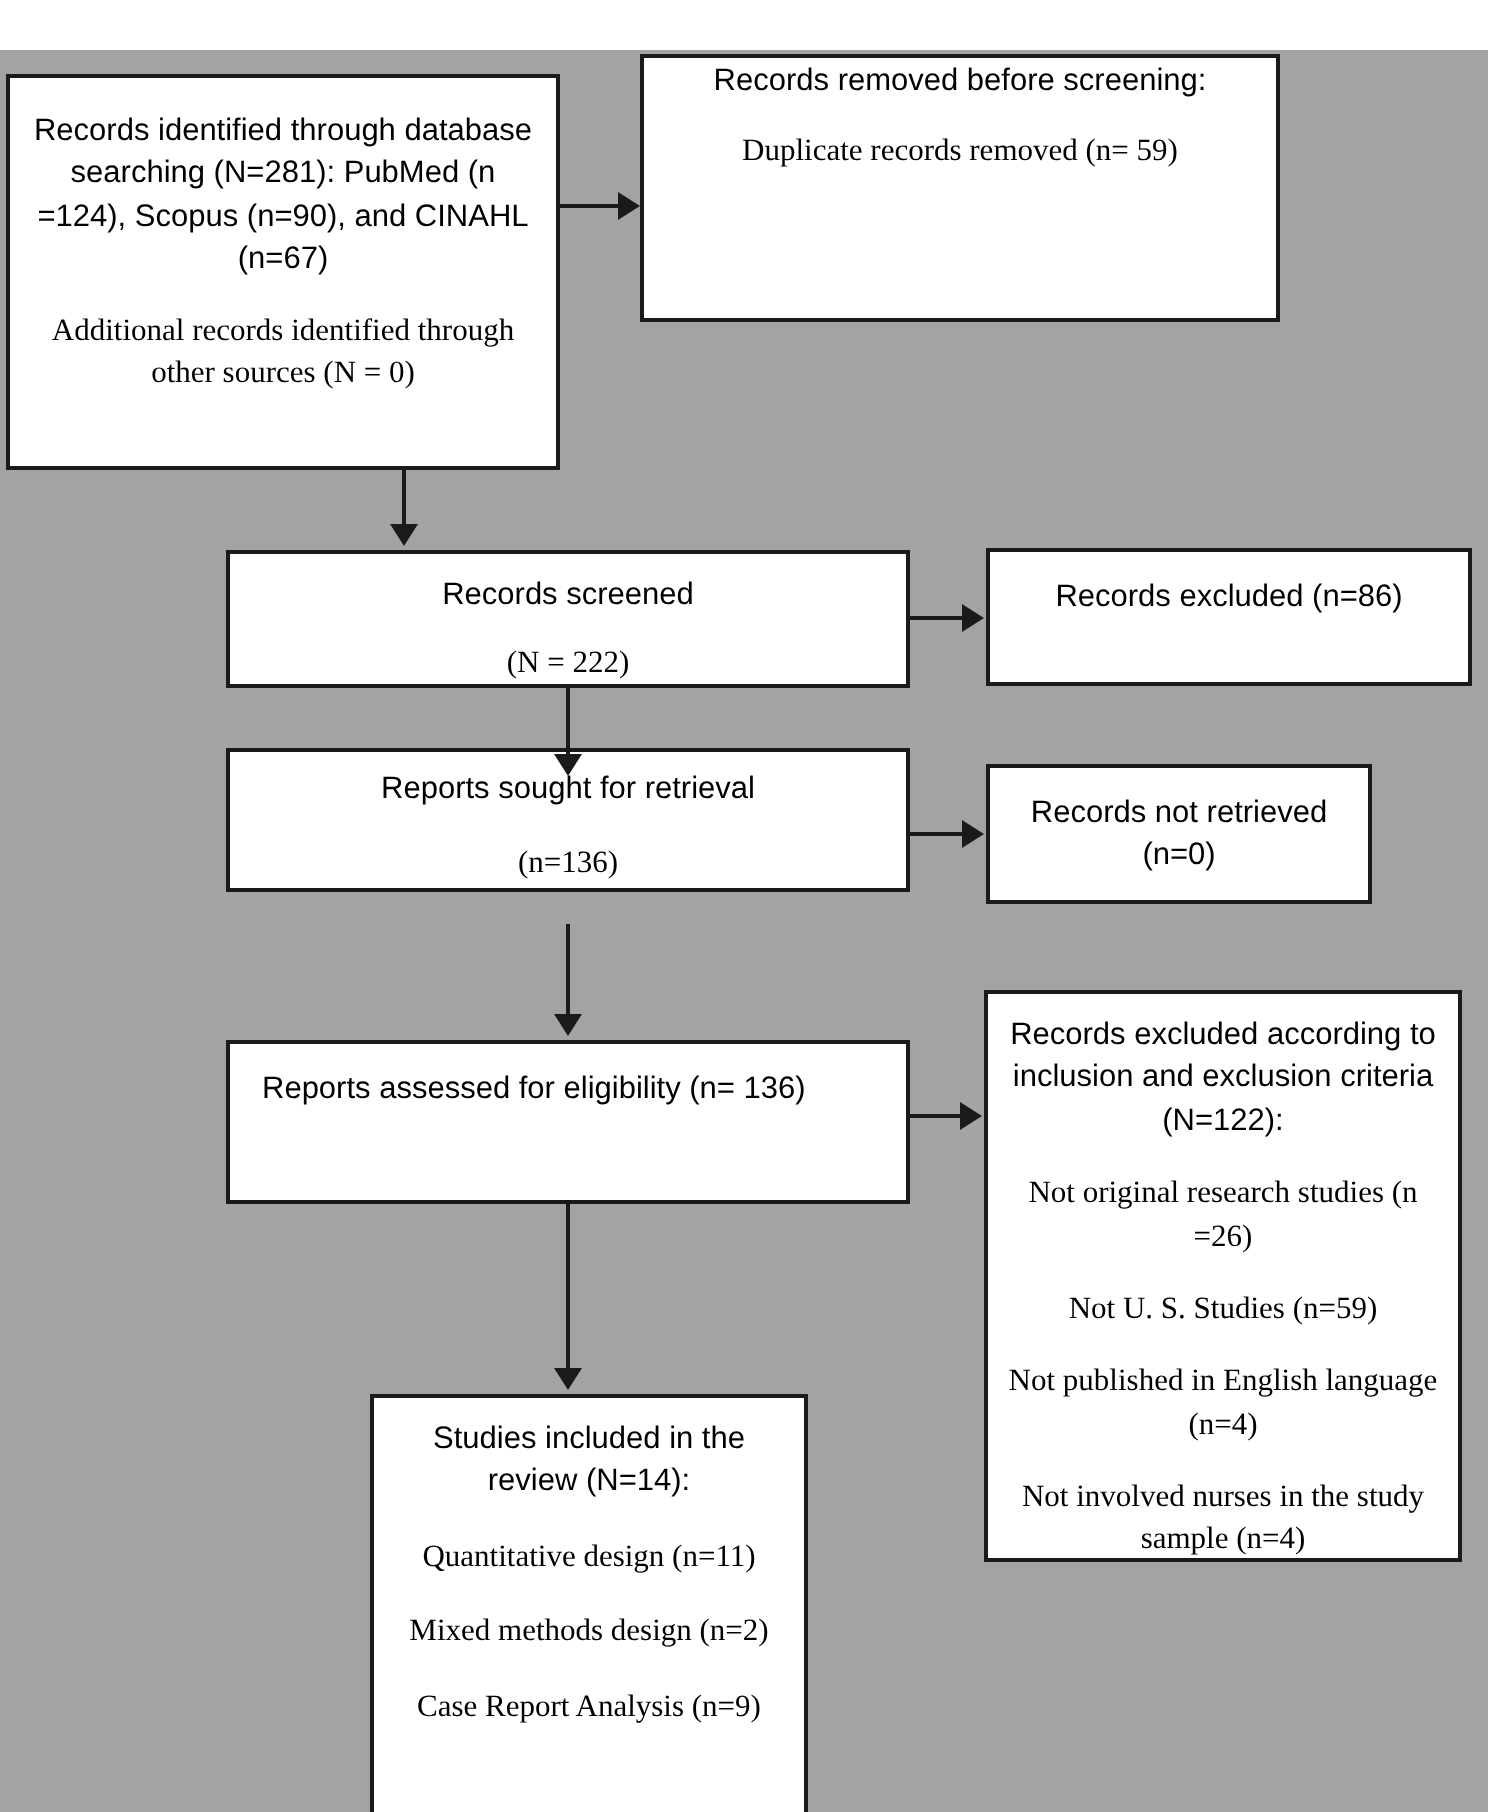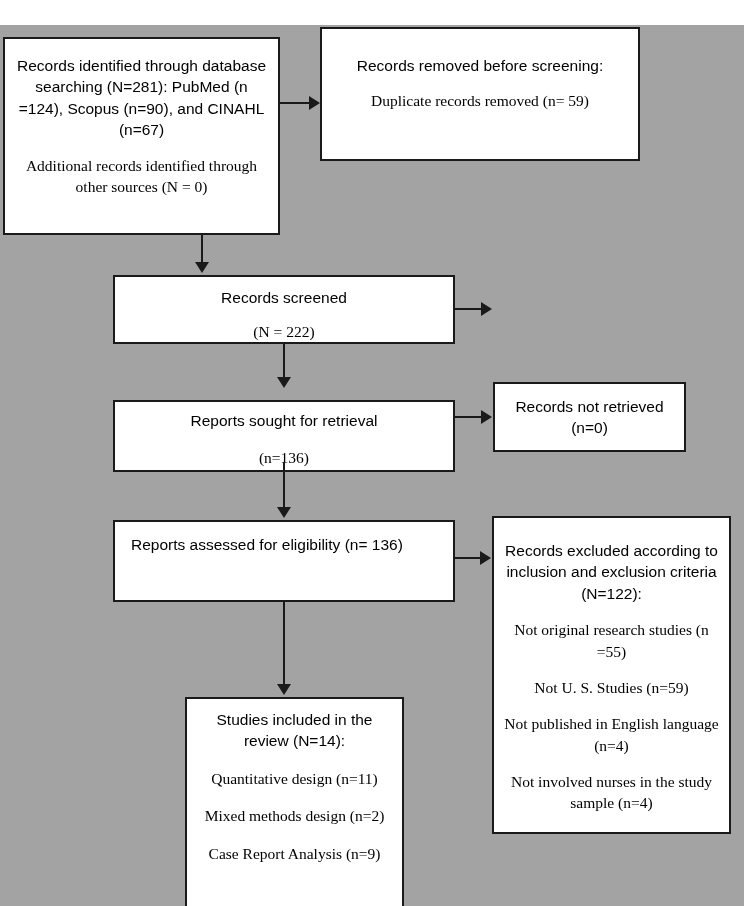--- a/index.html
+++ b/index.html
@@ -43,56 +43,56 @@
     font-family: Liberation Serif, serif;
   }
   
   #box-identification {
     left: 3px;  top: 12px;  width: 277px;  height: 198px;
     padding-top: 16px;
     justify-content: flex-start;
   }
   #box-duplicates {
     left: 320px; top: 2px; width: 320px; height: 134px;
-    padding-top: 26px;
+    padding-top: 1px;
     justify-content: flex-start;
   }
   #box-screened {
     left: 113px; top: 250px; width: 342px; height: 69px;
     padding-top: 10px;
     justify-content: space-between;
   }
   #box-screened p + p { margin-top: 2px; }
   #box-excluded-86 {
     left: 493px; top: 249px; width: 243px; height: 69px;
     padding-top: 12px;
     justify-content: flex-start;
   }
   #box-sought {
-    left: 113px; top: 375px; width: 342px; height: 72px;
+    left: 113px; top: 349px; width: 342px; height: 72px;
     padding-top: 8px;
     justify-content: flex-start;
   }
   #box-sought p + p { margin-top: 16px; }
   #box-not-retrieved {
     left: 493px; top: 357px; width: 193px; height: 70px;
     padding-top: 12px;
     justify-content: flex-start;
   }
   #box-assessed {
     left: 113px; top: 495px; width: 342px; height: 82px;
     padding-top: 12px;
     padding-left: 10px;
     justify-content: flex-start;
     align-items: flex-start;
     text-align: center;
   }
   #box-exclusion-criteria {
-    left: 492px; top: 491px; width: 239px; height: 318px;
-    padding-top: 22px;
+    left: 492px; top: 470px; width: 239px; height: 286px;
+    padding-top: 10px;
     justify-content: flex-start;
   }
   #box-exclusion-criteria p + p { margin-top: 15px; }
   #box-included {
     left: 185px; top: 672px; width: 219px; height: 226px;
     padding-top: 10px;
     justify-content: flex-start;
   }
   #box-included p + p { margin-top: 16px; }
 
@@ -137,37 +137,40 @@
   <div class="box" id="box-duplicates">
     <p>Records removed before screening:</p>
     <p>Duplicate records removed (n= 59)</p>
   </div>
 
   <div class="box" id="box-screened">
     <p>Records screened</p>
     <p>(N = 222)</p>
   </div>
 
+  <div class="box" id="box-excluded-86">
+    <p>Records excluded (n=86)</p>
+  </div>
 
   <div class="box" id="box-sought">
     <p>Reports sought for retrieval</p>
     <p>(n=136)</p>
   </div>
 
   <div class="box" id="box-not-retrieved">
     <p>Records not retrieved (n=0)</p>
   </div>
 
   <div class="box" id="box-assessed">
     <p>Reports assessed for eligibility (n= 136)</p>
   </div>
 
   <div class="box" id="box-exclusion-criteria">
     <p>Records excluded according to inclusion and exclusion criteria (N=122):</p>
-    <p>Not original research studies (n =55)</p>
+    <p>Not original research studies (n =26)</p>
     <p>Not U. S. Studies (n=59)</p>
     <p>Not published in English language (n=4)</p>
     <p>Not involved nurses in the study sample (n=4)</p>
   </div>
 
   <div class="box" id="box-included">
     <p>Studies included in the review (N=14):</p>
     <p>Quantitative design (n=11)</p>
     <p>Mixed methods design (n=2)</p>
     <p>Case Report Analysis (n=9)</p>

